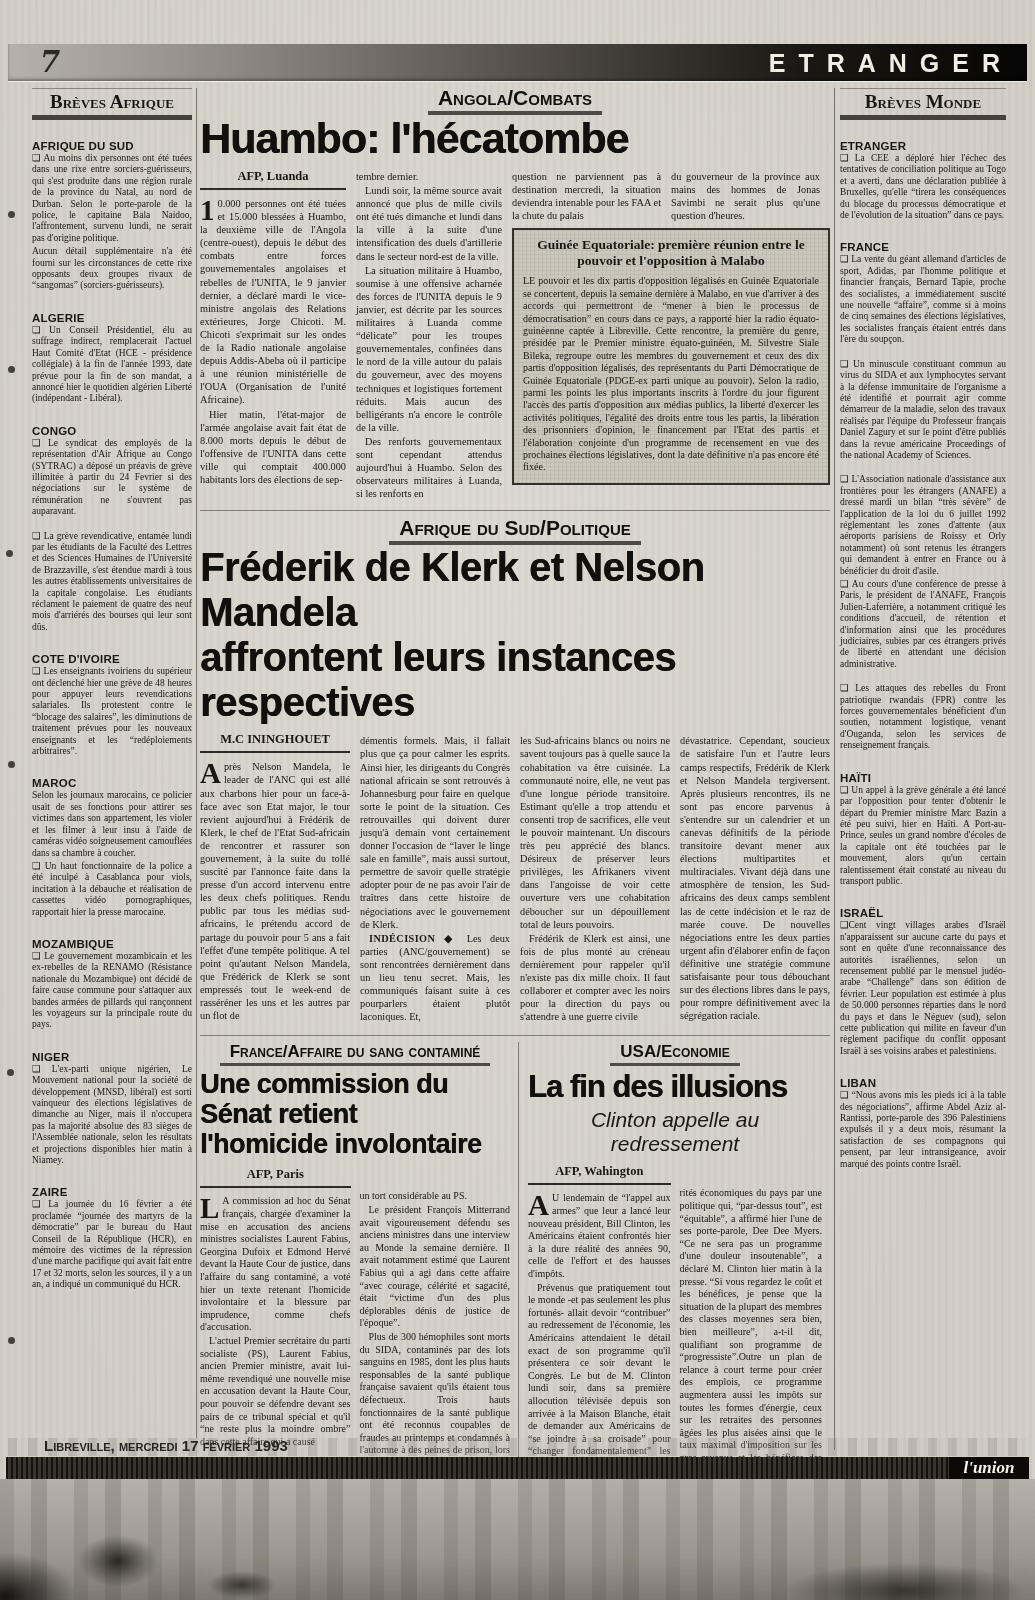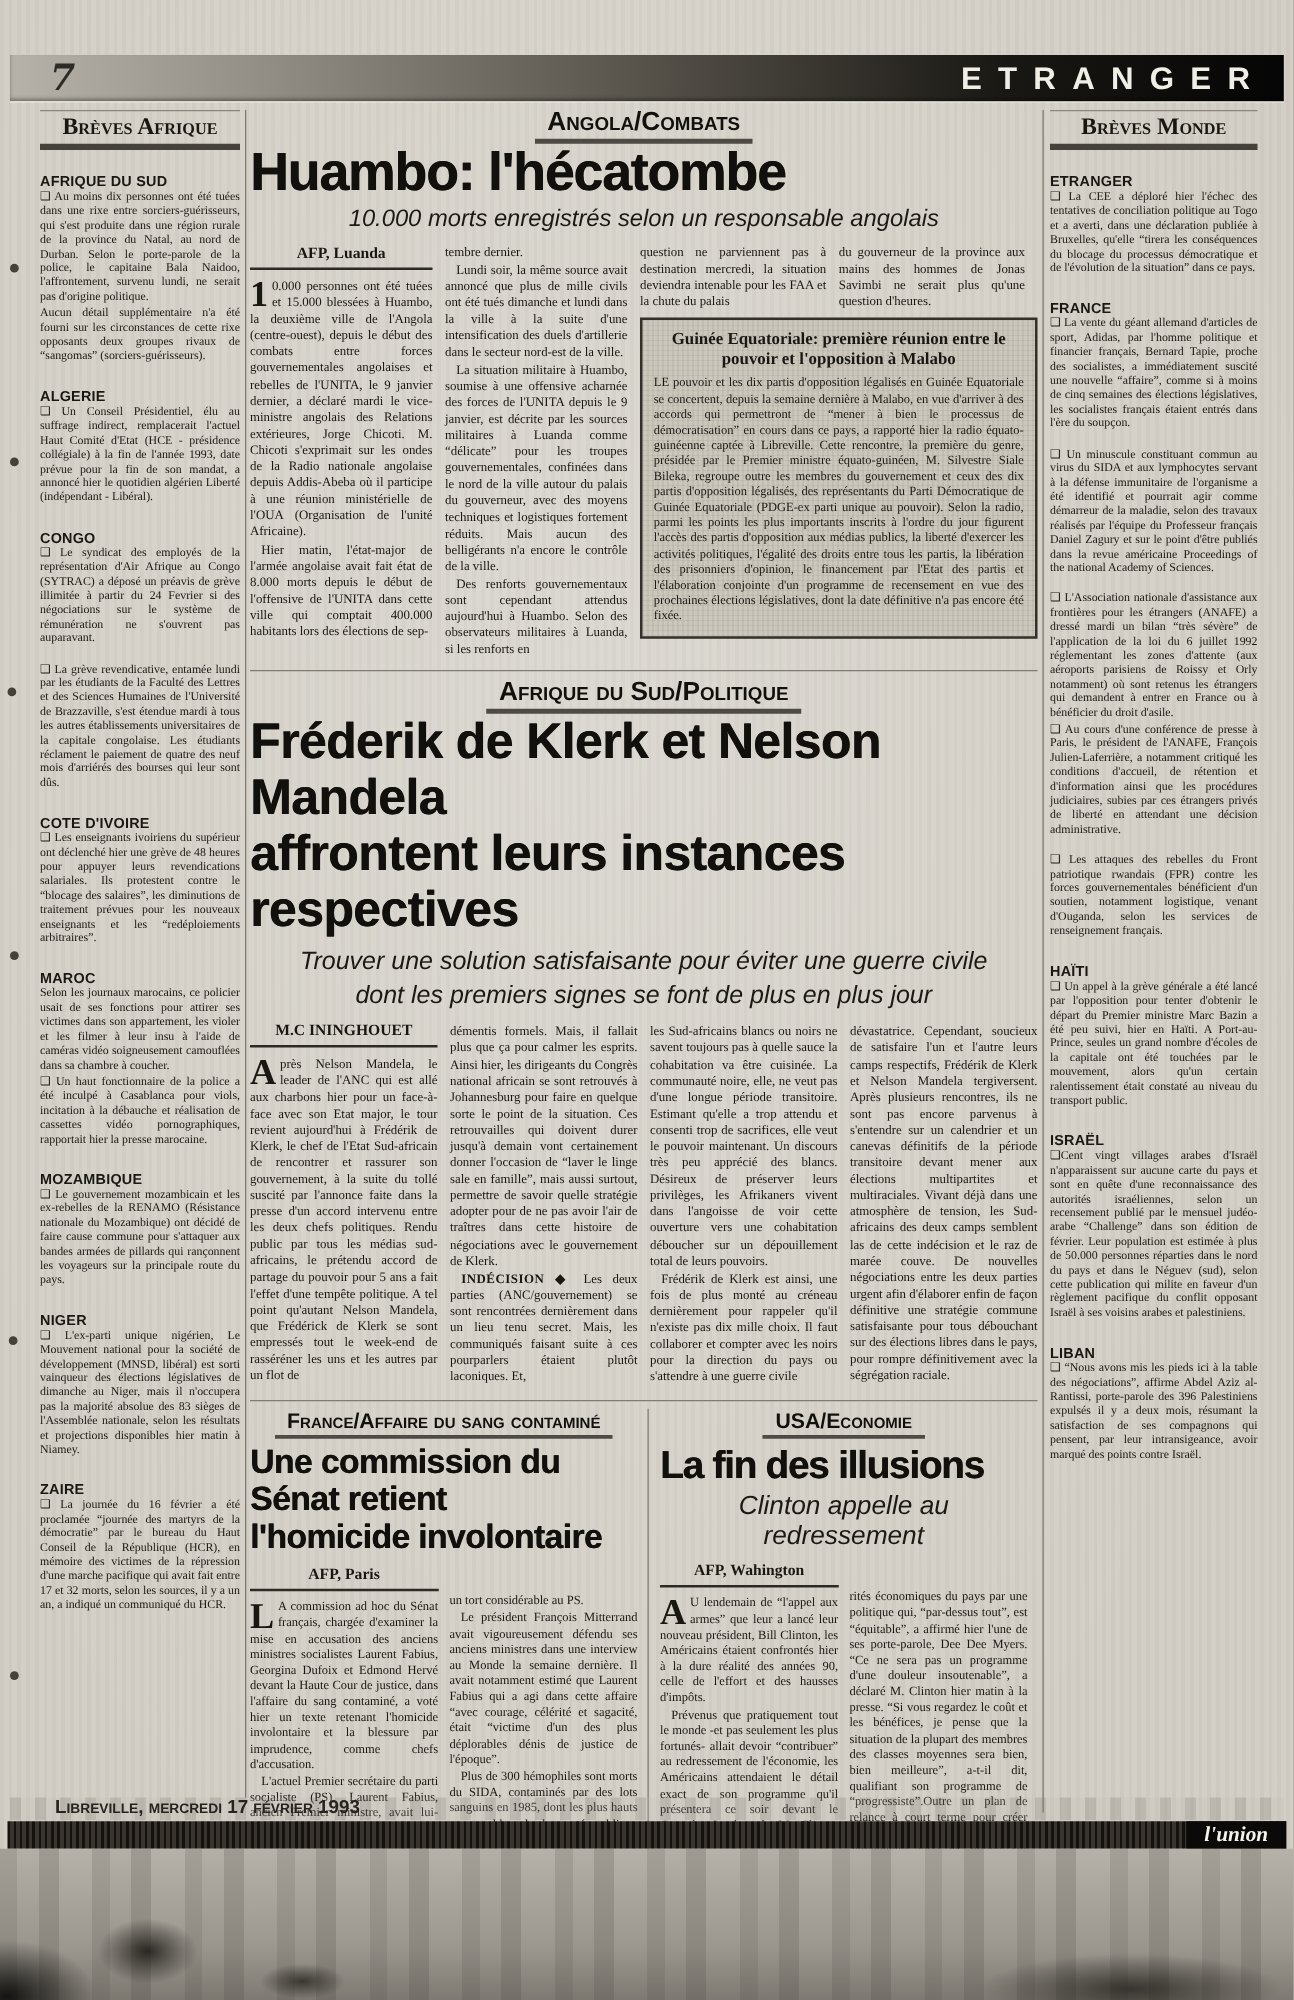--- a/index.html
+++ b/index.html
@@ -140,21 +140,20 @@
     <p>❑ La journée du 16 février a été proclamée “journée des martyrs de la démocratie” par le bureau du Haut Conseil de la République (HCR), en mémoire des victimes de la répression d'une marche pacifique qui avait fait entre 17 et 32 morts, selon les sources, il y a un an, a indiqué un communiqué du HCR.</p>
   </aside>
 
   <div class="main">
 
     <section>
       <div class="kicker">
         <span style="font-size:21px;">Angola/Combats</span>
       </div>
       <h1 class="headline hl-angola">Huambo: l'hécatombe</h1>
-      <p class="subtitle st-angola">10.000 morts enregistrés selon un responsable angolais</p>
       <div class="cols angola-cols">
         <div class="col-a body">
           <div class="byline">AFP, Luanda</div>
           <p class="dropcap">10.000 personnes ont été tuées et 15.000 blessées à Huambo, la deuxième ville de l'Angola (centre-ouest), depuis le début des combats entre forces gouvernementales angolaises et rebelles de l'UNITA, le 9 janvier dernier, a déclaré mardi le vice-ministre angolais des Relations extérieures, Jorge Chicoti. M. Chicoti s'exprimait sur les ondes de la Radio nationale angolaise depuis Addis-Abeba où il participe à une réunion ministérielle de l'OUA (Organisation de l'unité Africaine).</p>
           <p>Hier matin, l'état-major de l'armée angolaise avait fait état de 8.000 morts depuis le début de l'offensive de l'UNITA dans cette ville qui comptait 400.000 habitants lors des élections de sep-</p>
         </div>
         <div class="col-a body" style="padding-top:2px;">
           <p>tembre dernier.</p>
           <p>Lundi soir, la même source avait annoncé que plus de mille civils ont été tués dimanche et lundi dans la ville à la suite d'une intensification des duels d'artillerie dans le secteur nord-est de la ville.</p>
           <p>La situation militaire à Huambo, soumise à une offensive acharnée des forces de l'UNITA depuis le 9 janvier, est décrite par les sources militaires à Luanda comme “délicate” pour les troupes gouvernementales, confinées dans le nord de la ville autour du palais du gouverneur, avec des moyens techniques et logistiques fortement réduits. Mais aucun des belligérants n'a encore le contrôle de la ville.</p>
@@ -178,24 +177,20 @@
     </section>
 
     <section class="mandela">
       <div class="kicker">
         <span style="font-size:21px;">Afrique du Sud/Politique</span>
       </div>
       <h1 class="headline hl-mandela">
         <span style="display:block;">Fréderik de Klerk et Nelson Mandela</span>
         <span style="display:block;">affrontent leurs instances respectives</span>
       </h1>
-      <p class="subtitle st-mandela">
-        <span style="display:block;">Trouver une solution satisfaisante pour éviter une guerre civile</span>
-        <span style="display:block;">dont les premiers signes se font de plus en plus jour</span>
-      </p>
       <div class="cols mandela-cols">
         <div class="col-m body">
           <div class="byline">M.C ININGHOUET</div>
           <p class="dropcap">Après Nelson Mandela, le leader de l'ANC qui est allé aux charbons hier pour un face-à- face avec son Etat major, le tour revient aujourd'hui à Frédérik de Klerk, le chef de l'Etat Sud-africain de rencontrer et rassurer son gouvernement, à la suite du tollé suscité par l'annonce faite dans la presse d'un accord intervenu entre les deux chefs politiques. Rendu public par tous les médias sud-africains, le prétendu accord de partage du pouvoir pour 5 ans a fait l'effet d'une tempête politique. A tel point qu'autant Nelson Mandela, que Frédérick de Klerk se sont empressés tout le week-end de rasséréner les uns et les autres par un flot de</p>
         </div>
         <div class="col-m body" style="padding-top:3px;">
           <p>démentis formels. Mais, il fallait plus que ça pour calmer les esprits. Ainsi hier, les dirigeants du Congrès national africain se sont retrouvés à Johannesburg pour faire en quelque sorte le point de la situation. Ces retrouvailles qui doivent durer jusqu'à demain vont certainement donner l'occasion de “laver le linge sale en famille”, mais aussi surtout, permettre de savoir quelle stratégie adopter pour de ne pas avoir l'air de traîtres dans cette histoire de négociations avec le gouvernement de Klerk.</p>
           <p class="indecision"><strong class="runin">INDÉCISION ◆</strong>
              <span>Les deux parties (ANC/gouvernement) se sont rencontrées dernièrement dans un lieu tenu secret. Mais, les communiqués faisant suite à ces pourparlers étaient plutôt laconiques. Et,</span></p>
         </div>

